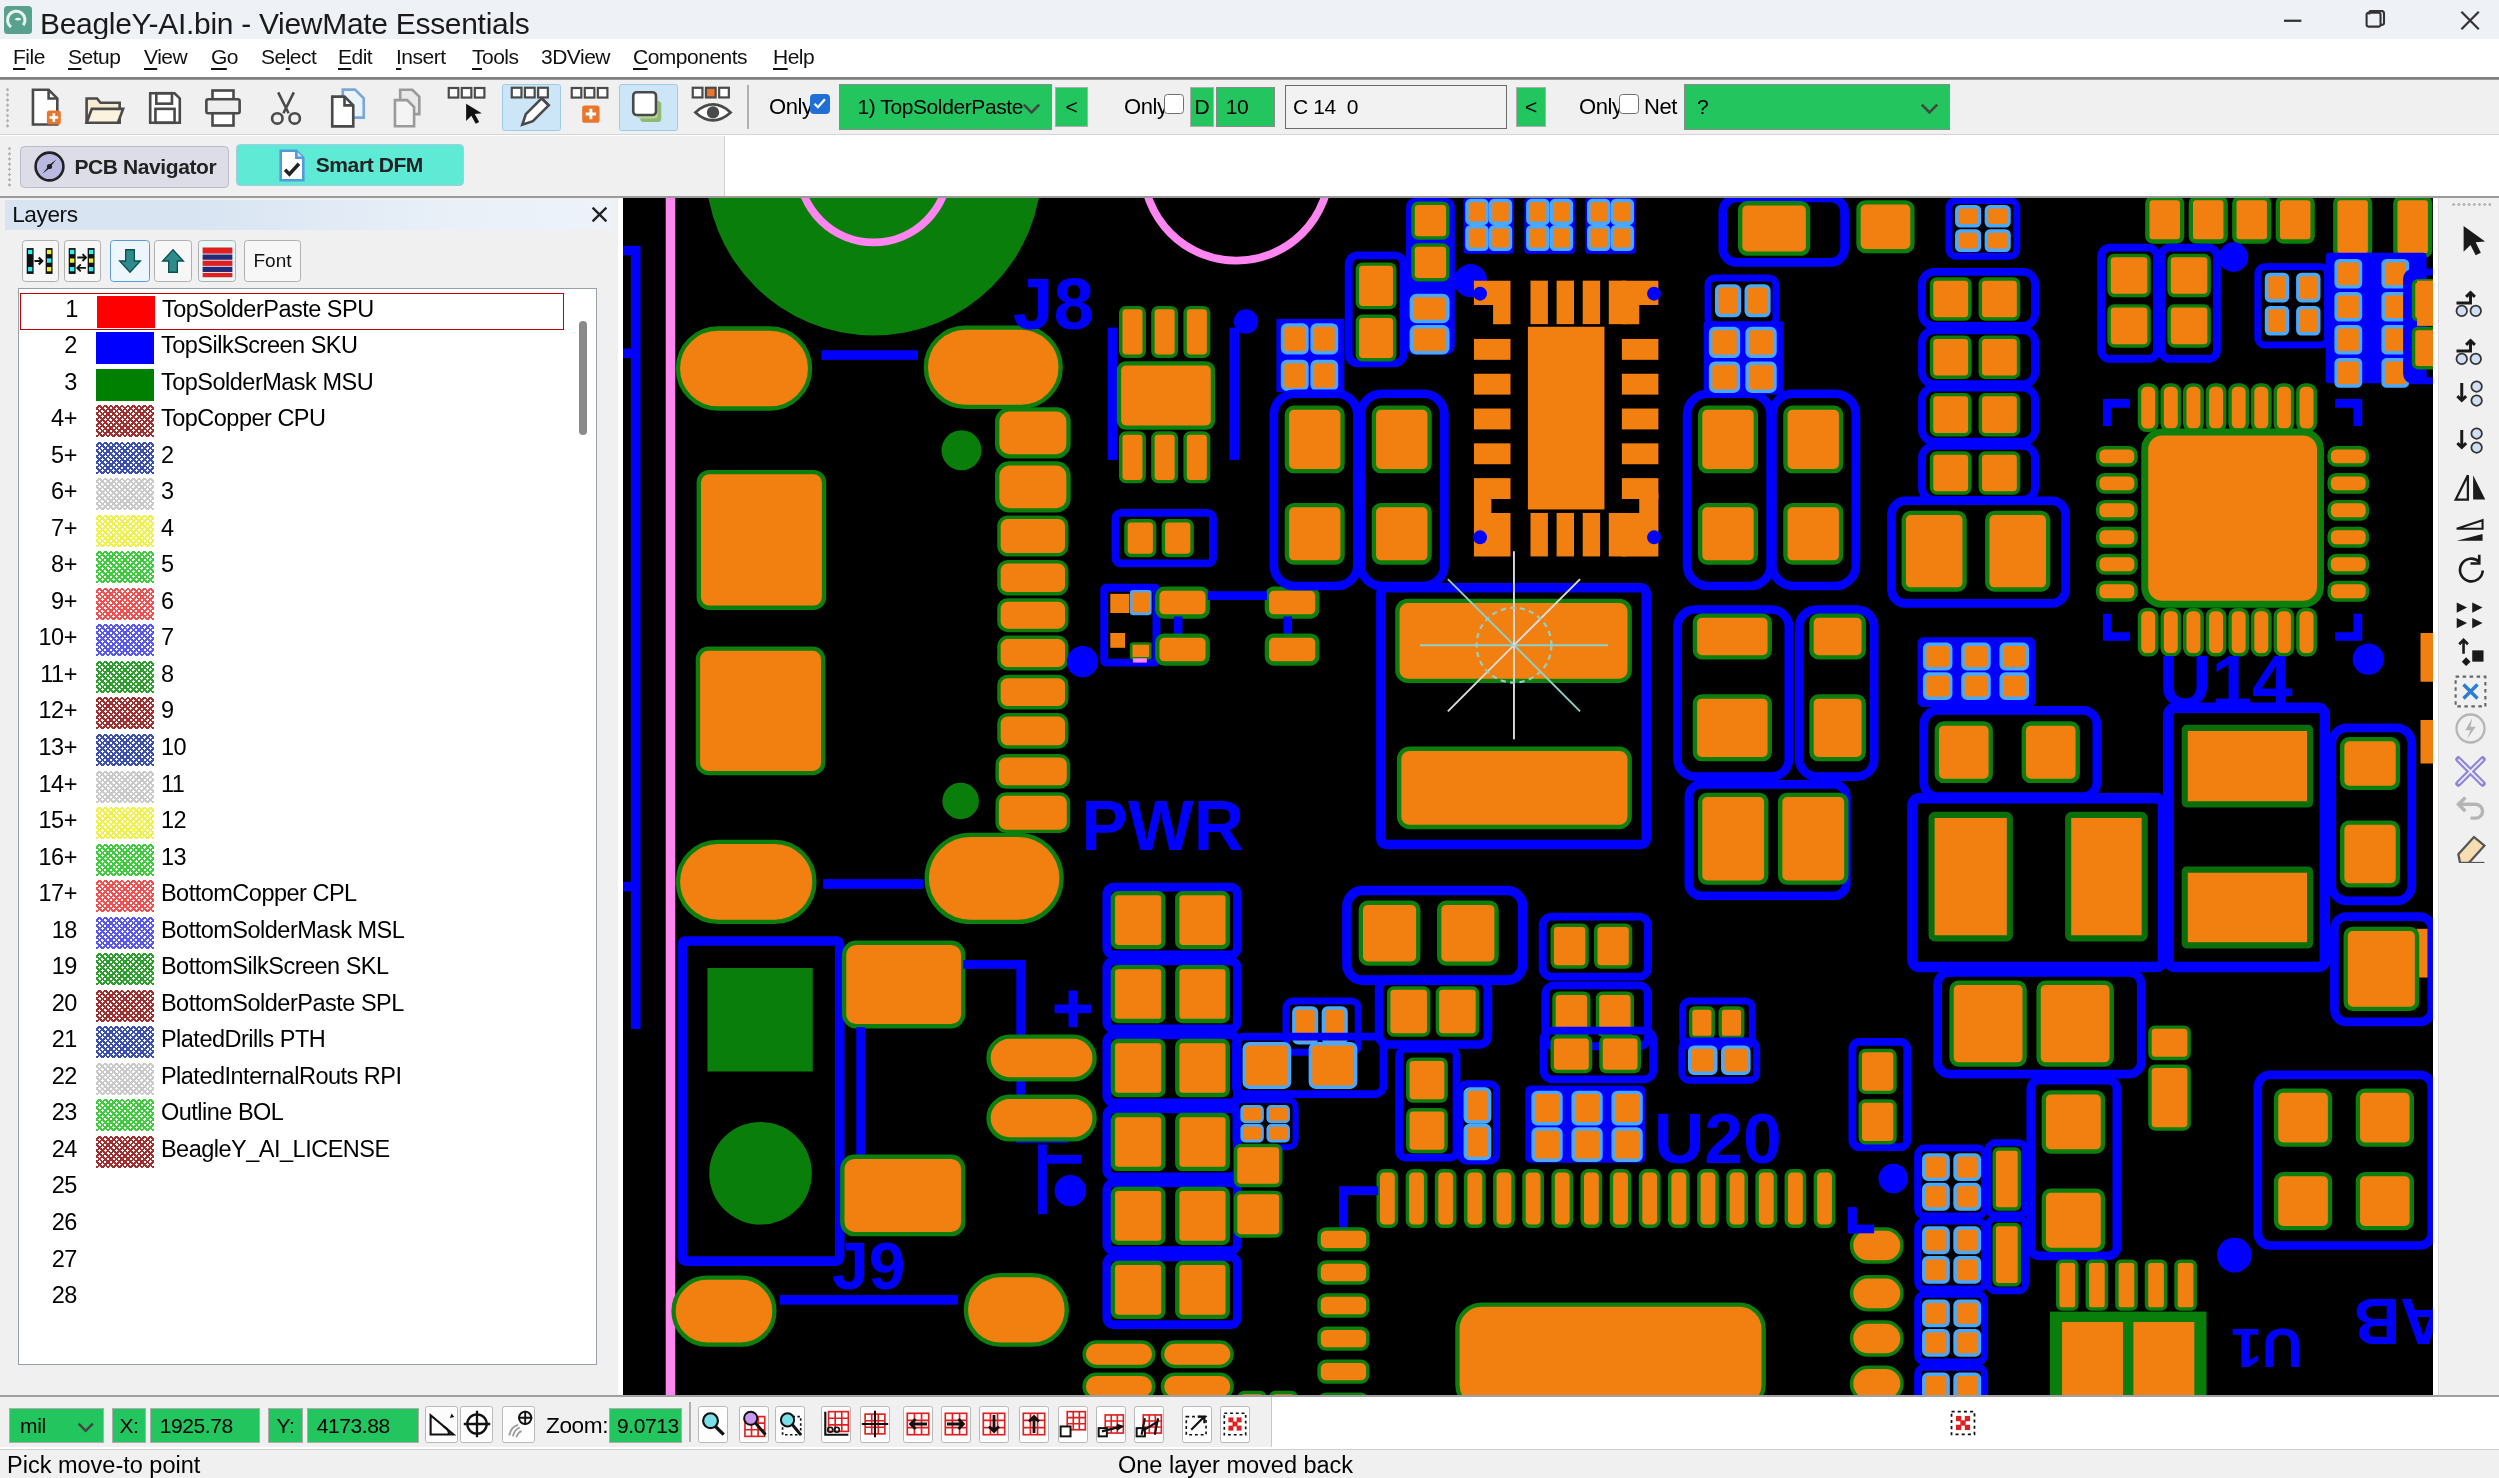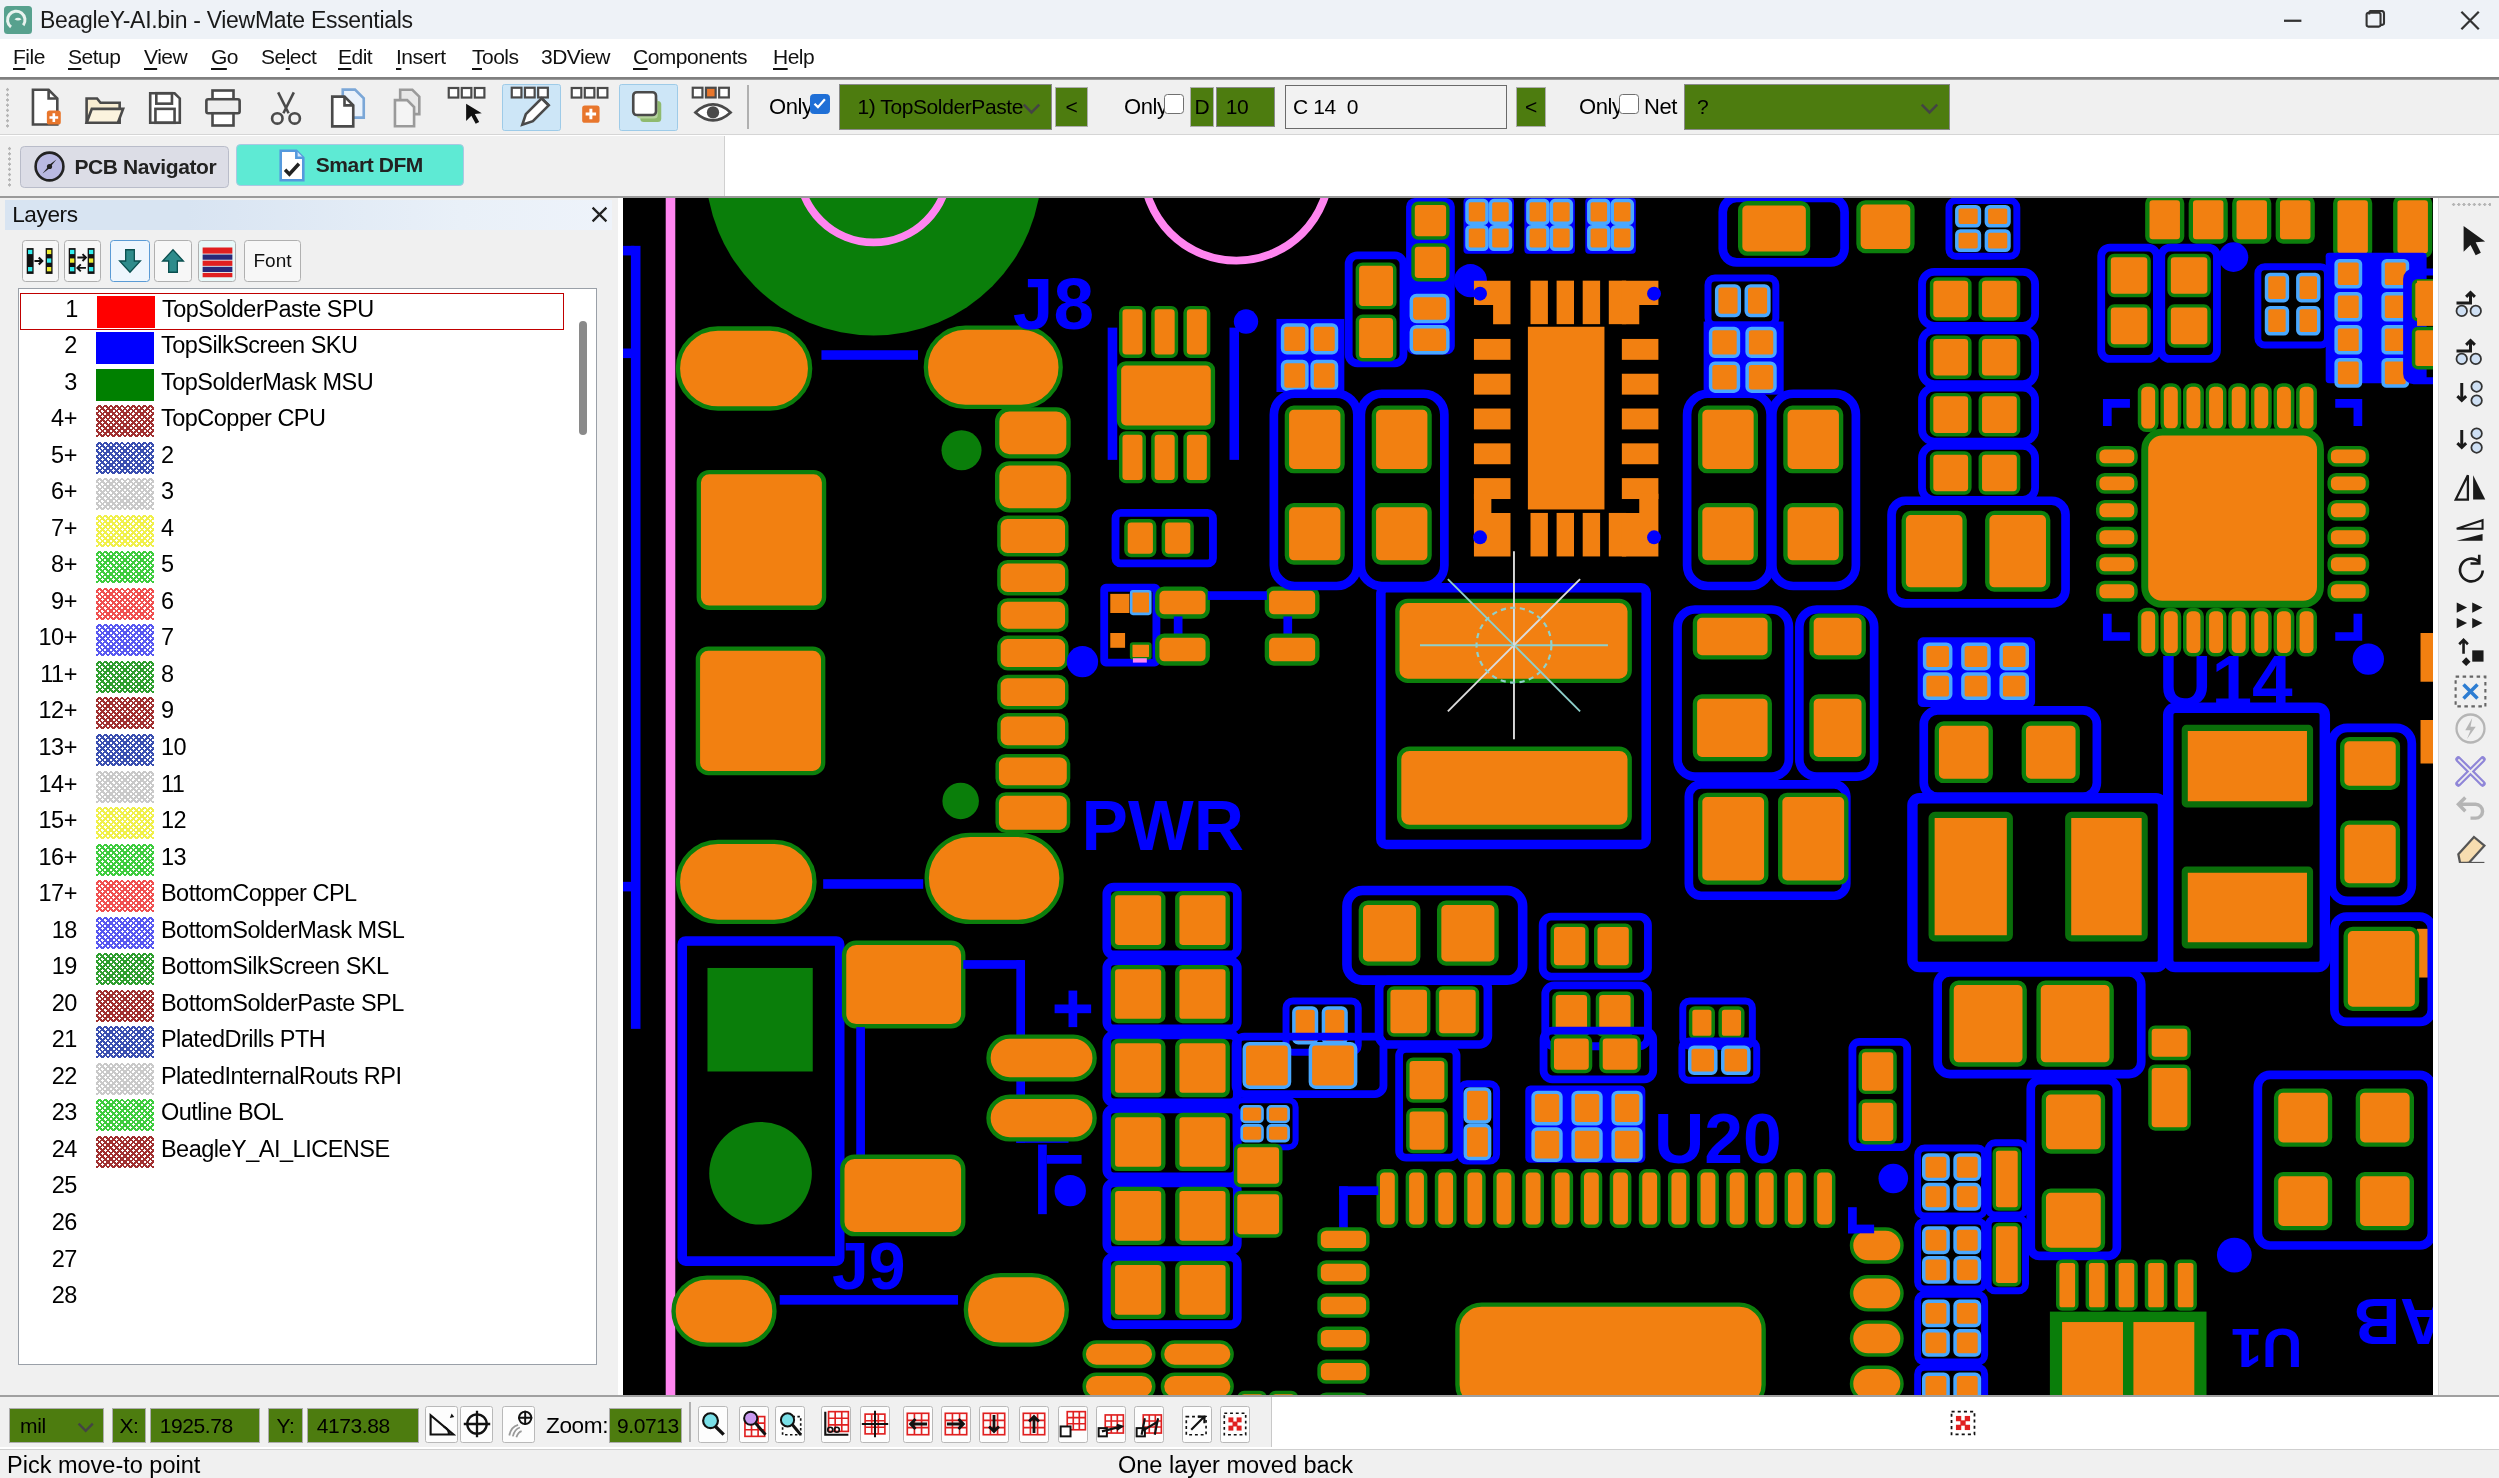--- a/index.html
+++ b/index.html
@@ -14,39 +14,39 @@
 .tabrowgrey{left:0;top:0;width:725px;height:60px;background:#f0f0f0;border-right:0.9px solid #d0d0d0}
 .tbtn{position:absolute;border:0.9px solid #b9bcc9;border-radius:4.4px;display:flex;align-items:center;justify-content:center;font-weight:bold;font-size:21px;color:#222;letter-spacing:-0.4px}
 .grip{position:absolute;width:5.2px;background-image:radial-gradient(circle,#b5b5b5 1.3px,transparent 1.4px);background-size:5.2px 5.2px}
 .panel{left:0;top:198px;width:618px;height:1197px;background:#f0f0f0}
 .ptitle{position:absolute;left:5.2px;top:1.7px;width:607px;height:30px;background:linear-gradient(90deg,#d8e4f2 0%,#d8e4f2 30%,#e9f0f8 75%,#eef3fa 100%);font-size:22.6px;color:#111;line-height:30px;padding-left:7px;letter-spacing:-0.4px}
 .listbox{position:absolute;left:18px;top:90px;width:579px;height:1077px;background:#fff;border:1.7px solid #9aa0a8}
 .lrow{position:absolute;left:0.9px;width:544px;height:37px;font-size:23.5px;color:#000;letter-spacing:-0.5px}
 .lnum{position:absolute;left:0;top:2.6px;width:57px;text-align:right}
 .lsw{position:absolute;left:76px;top:2.6px;width:58px;height:32px}
 .ltxt{position:absolute;left:141px;top:2.6px;white-space:nowrap}
-.field{position:absolute;background:#4d7c0f;border:1.7px solid #8a8a8a;font-size:21px;letter-spacing:-0.4px;color:#000;display:flex;align-items:center}
+.field{position:absolute;background:#22c55e;border:1.7px solid #8a8a8a;font-size:21px;letter-spacing:-0.4px;color:#000;display:flex;align-items:center}
 .chk{position:absolute;width:20px;height:20px;border:1.7px solid #707070;border-radius:3.5px;background:#fff}
 .chkon{background:#1f6fd6;border-color:#1f6fd6}
 .lbl{position:absolute;font-size:22px;letter-spacing:-0.4px;color:#000}
 .ibtn{position:absolute;display:flex;align-items:center;justify-content:center}
 .rtool{left:2438px;top:198px;width:62px;height:1197px;background:#f0f0f0;border-left:0.9px solid #d9d9d9}
 .btool{left:0;top:1397px;width:1272px;height:50px;background:#f0f0f0;border-right:0.9px solid #c9c9c9}
 .statusbar{left:0;top:1449px;width:2500px;height:30px;background:#f0f0f0;border-top:0.9px solid #cfcfcf;font-size:23.5px;color:#000}
 .sep{position:absolute;width:1.7px;background:#b0b0b0}
 </style></head>
 <body>
 
 <div class="abs titlebar">
   <svg class="abs" style="left:4.4px;top:6px" width="28" height="28" viewBox="0 0 32 32">
     <rect x="0" y="0" width="32" height="32" rx="4" fill="#57a18e"></rect>
     <path d="M8 24 a10 10 0 1 1 14 -2" fill="none" stroke="#e9f3ef" stroke-width="3.4"></path>
     <path d="M12 15 q4 -3 8 0 q-4 3 -8 0 z" fill="#e9f3ef"></path>
   </svg>
-  <div class="abs" style="left:40px;top:7px;font-size:23px;color:#1a1a1a;letter-spacing:-0.3px">BeagleY-AI.bin - ViewMate Essentials</div>
+  <div class="abs" style="left:40px;top:7px;font-size:30px;color:#1a1a1a;letter-spacing:-0.3px">BeagleY-AI.bin - ViewMate Essentials</div>
   <svg class="abs" style="left:2284px;top:9.6px" width="200" height="21" viewBox="0 0 230 24">
     <rect x="0" y="11" width="20" height="2.6" fill="#333"></rect>
     <rect x="95" y="3" width="16" height="16" rx="2" fill="none" stroke="#333" stroke-width="2.4"></rect>
     <path d="M98 3 v-2 a2 2 0 0 1 2 -2 h12 a3 3 0 0 1 3 3 v11 a2 2 0 0 1 -2 2 h-2" fill="none" stroke="#333" stroke-width="2.4" transform="translate(0,2)"></path>
     <path d="M204 2 l20 20 M224 2 l-20 20" stroke="#333" stroke-width="2.6"></path>
   </svg>
 </div>
 
 <div class="abs menubar">
   <div class="menuitem" style="left:13px"><u>F</u>ile</div>

